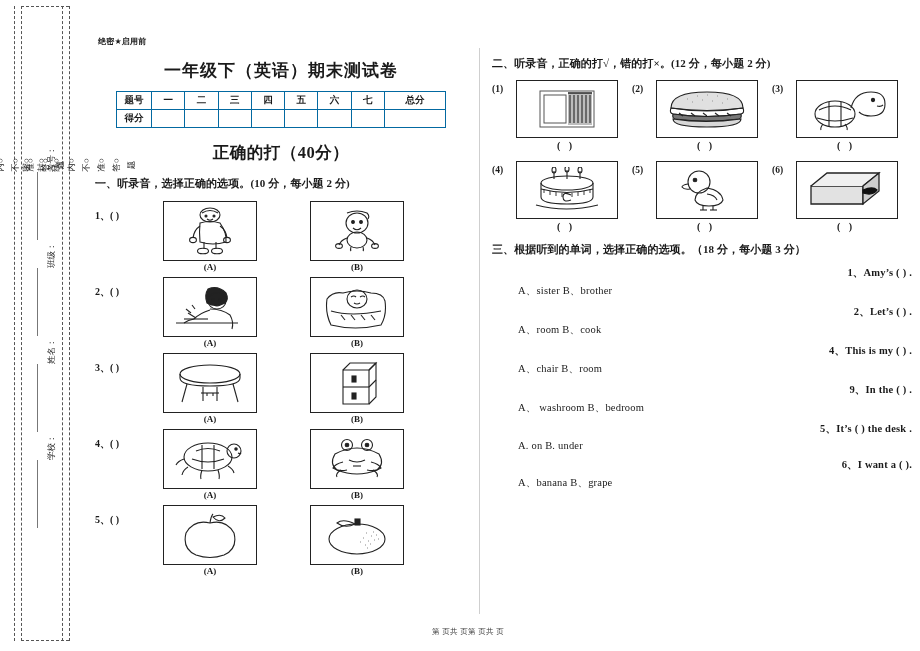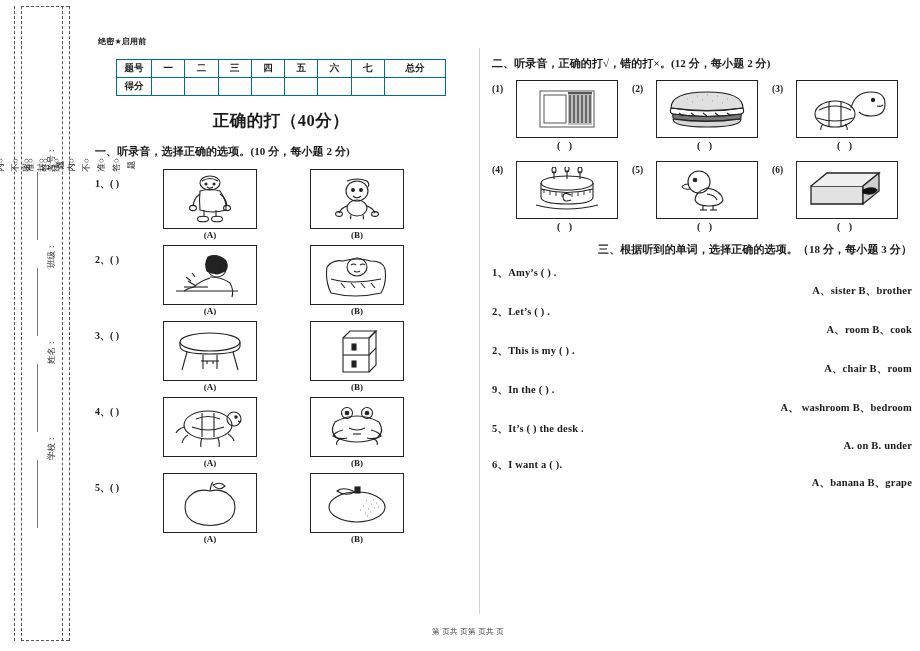--- a/index.html
+++ b/index.html
@@ -104,22 +104,22 @@
     margin-left:24px;width:100px;height:56px;border:1.2px solid #222;
     display:flex;align-items:center;justify-content:center;overflow:hidden;background:#fff;
   }
   .pcell .pans{
     margin-left:24px;width:100px;text-align:center;font-size:10px;
     font-weight:bold;margin-top:2px;letter-spacing:3px;
   }
 
   
   .mcq{margin-top:4px;}
-  .mq{font-size:10.5px;font-weight:bold;margin:0 0 4px 0;letter-spacing:.2px;}
-  .mo{font-size:10.5px;font-weight:bold;margin:0 0 7px 26px;letter-spacing:.2px;text-align:right;}
+  .mq{font-size:10.5px;font-weight:bold;margin:0 0 4px 0;letter-spacing:.2px;text-align:right;}
+  .mo{font-size:10.5px;font-weight:normal;margin:0 0 7px 26px;letter-spacing:.2px;}
 
   .footer{
     position:absolute;left:16px;right:0;bottom:14px;text-align:center;
     font-family:"Liberation Sans","DejaVu Sans",sans-serif;
     font-size:7.5px;color:#3a3a3a;letter-spacing:.3px;
   }
   svg{display:block;}
 </style>
 </head>
 <body>
@@ -160,20 +160,21 @@
       </div>
     </div>
   </div>
 
   <div class="midrule"></div>
 
   <div class="col-left">
 
     <div class="secret">绝密★启用前</div>
 
+    <div class="paper-title">一年级下（英语）期末测试卷</div>
 
     <table class="score">
       <tbody>
           <tr>
         <td class="hdr">题号</td>
         <td>一</td>
         <td>二</td>
         <td>三</td>
         <td>四</td>
         <td>五</td>
@@ -563,28 +564,28 @@
               <path d="M6 18L22 5h52L58 18" fill="#f0f0f0"></path>
               <path d="M58 18L74 5v18L58 36z" fill="#cfcfcf"></path>
               <path d="M58 22q10 -4 14 0 q-4 6 -14 3z" fill="#111" stroke="#111"></path>
             </g>
           </svg>
         </div>
         <div class="pans">(      )</div>
       </div>
     </div>
 
-    <div class="sec-head right" style="margin-top:8px;text-align:right;">三、根据听到的单词，选择正确的选项。（18 分，每小题 3 分）</div>
+    <div class="sec-head right" style="margin-top:8px;">三、根据听到的单词，选择正确的选项。（18 分，每小题 3 分）</div>
 
     <div class="mcq">
       <div class="mq">1、Amy’s   (      )  .</div>
       <div class="mo">A、sister  B、brother</div>
       <div class="mq">2、Let’s  (      ) .</div>
       <div class="mo">A、room    B、cook</div>
-      <div class="mq">2、This is my   (      ) .</div>
+      <div class="mq">4、This is my   (      ) .</div>
       <div class="mo">A、chair        B、room</div>
       <div class="mq">9、In the     (      ) .</div>
       <div class="mo">A、 washroom   B、bedroom</div>
       <div class="mq">5、It’s (      ) the desk .</div>
       <div class="mo">A. on              B. under</div>
       <div class="mq">6、I want a (      ).</div>
       <div class="mo">A、banana        B、grape</div>
     </div>
 
   </div>

